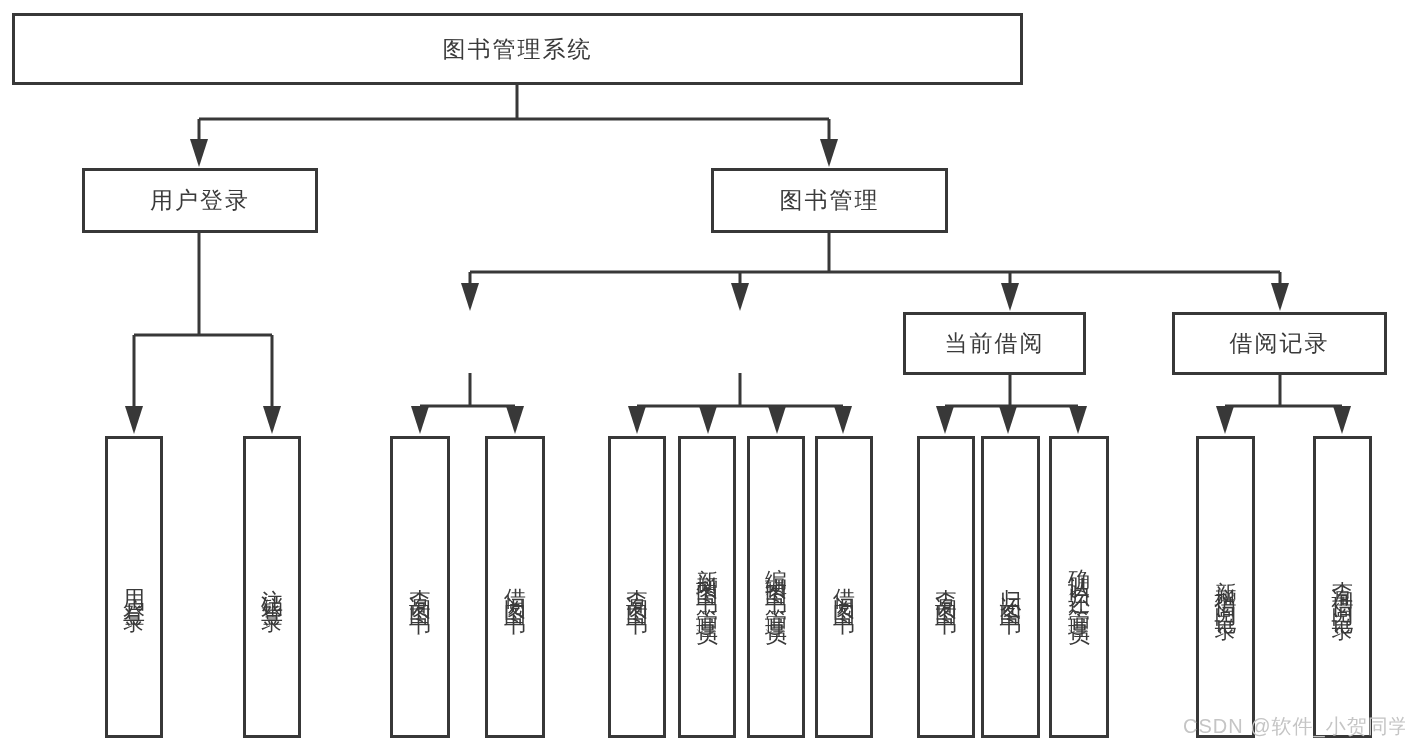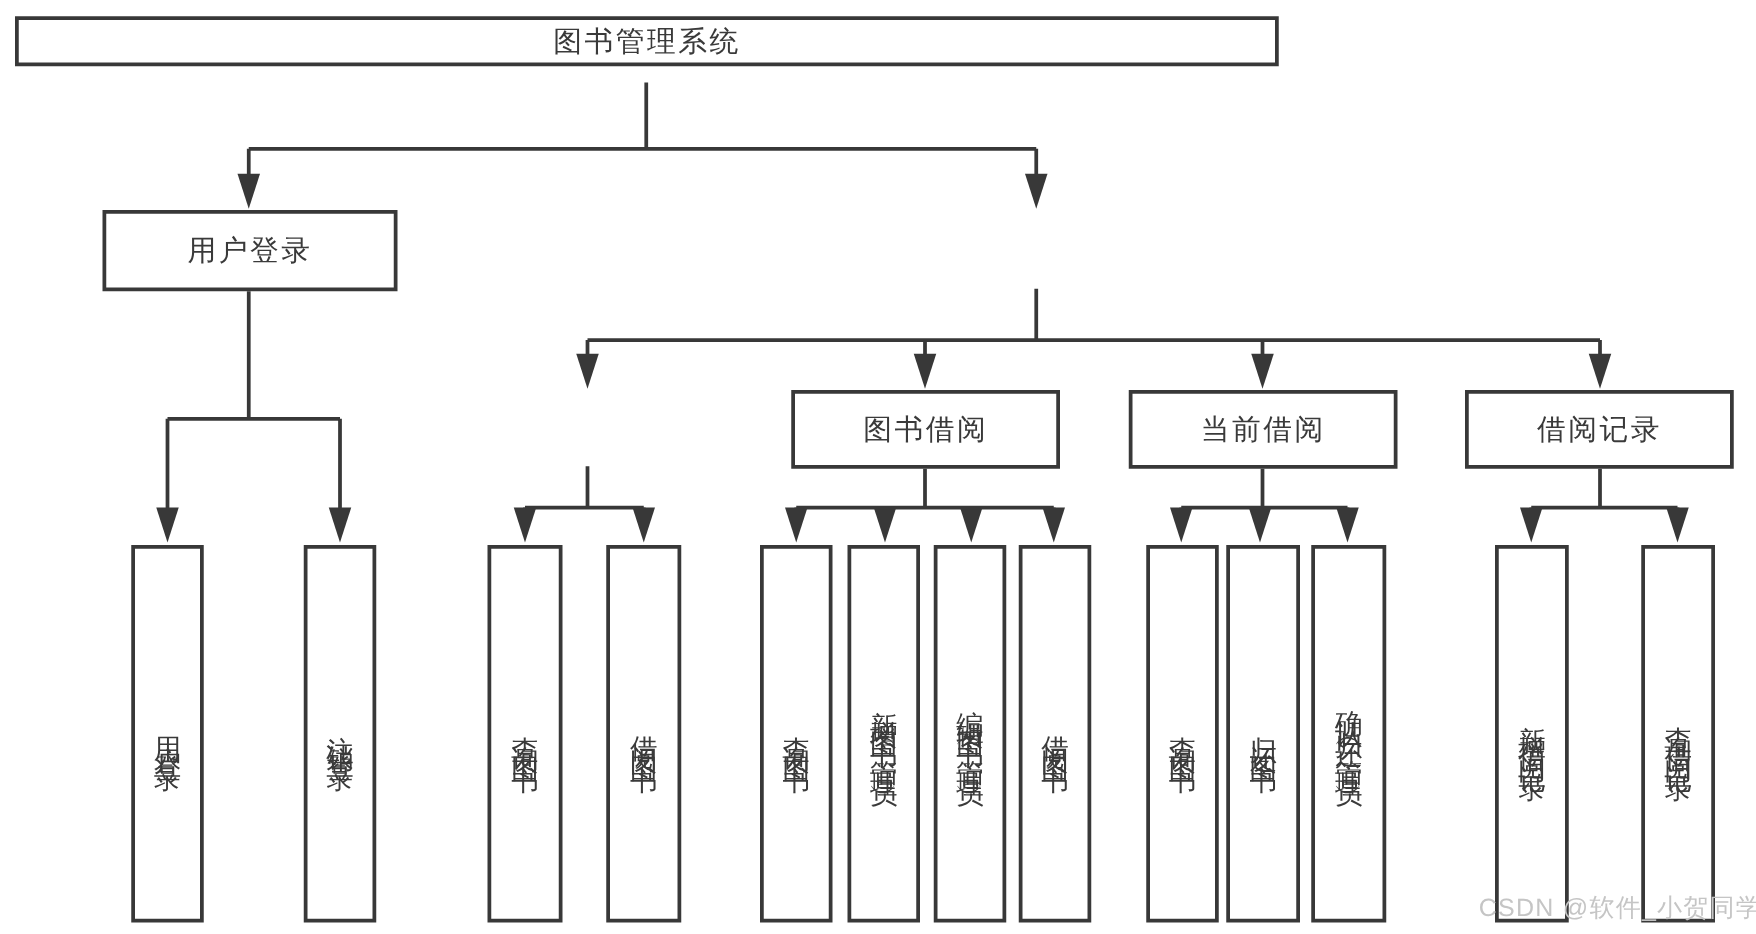--- a/index.html
+++ b/index.html
@@ -81,32 +81,32 @@
       <polygon points="777,434 768,406 786,406"></polygon>
       <polygon points="843,434 834,406 852,406"></polygon>
       <polygon points="945,434 936,406 954,406"></polygon>
       <polygon points="1008,434 999,406 1017,406"></polygon>
       <polygon points="1078,434 1069,406 1087,406"></polygon>
       <polygon points="1225,434 1216,406 1234,406"></polygon>
       <polygon points="1342,434 1333,406 1351,406"></polygon>
     </g>
   </svg>
 
-  <div class="box" style="left:12px; top:13px; width:1011px; height:40px;">
+  <div class="box" style="left:12px; top:13px; width:1011px; height:72px;">
     <span class="hlabel">图书管理系统</span>
   </div>
 
   <div class="box" style="left:82px; top:168px; width:236px; height:65px;">
     <span class="hlabel">用户登录</span>
   </div>
+  <div class="box" style="left:711px; top:168px; width:237px; height:65px;">
+    <span class="hlabel">图书管理</span>
+  </div>
 
-  <div class="box" style="left:633px; top:312px; width:215px; height:63px;">
-    <span class="hlabel">图书借阅</span>
-  </div>
-  <div class="box" style="left:903px; top:312px; width:215px; height:63px;">
+  <div class="box" style="left:903px; top:312px; width:183px; height:63px;">
     <span class="hlabel">当前借阅</span>
   </div>
   <div class="box" style="left:1172px; top:312px; width:215px; height:63px;">
     <span class="hlabel">借阅记录</span>
   </div>
 
   <div class="box" style="left:105px; top:436px; width:58px; height:302px;">
     <span class="vlabel">用户登录</span>
   </div>
   <div class="box" style="left:243px; top:436px; width:58px; height:302px;">

